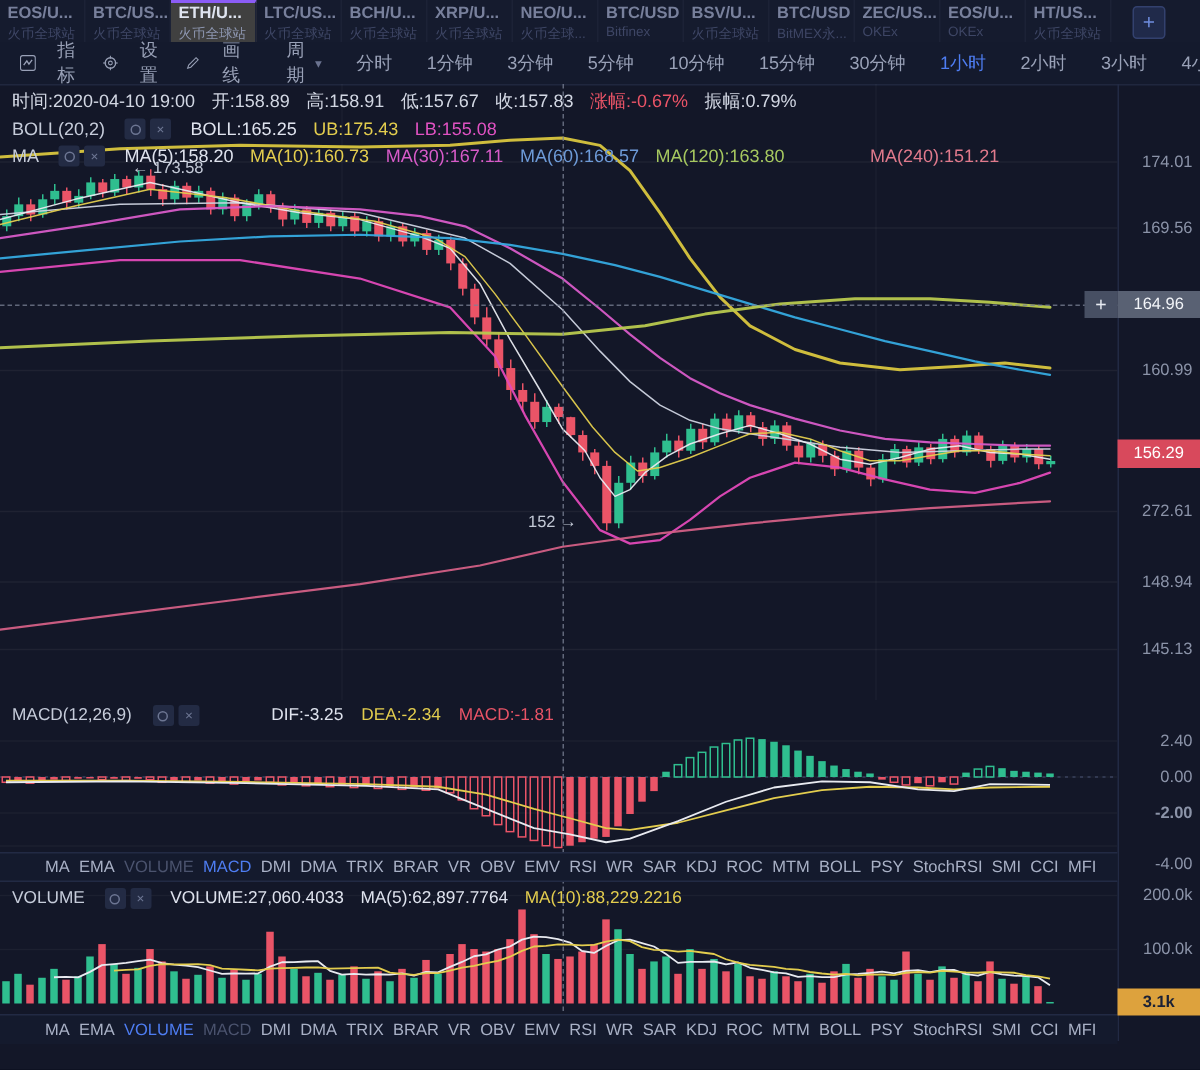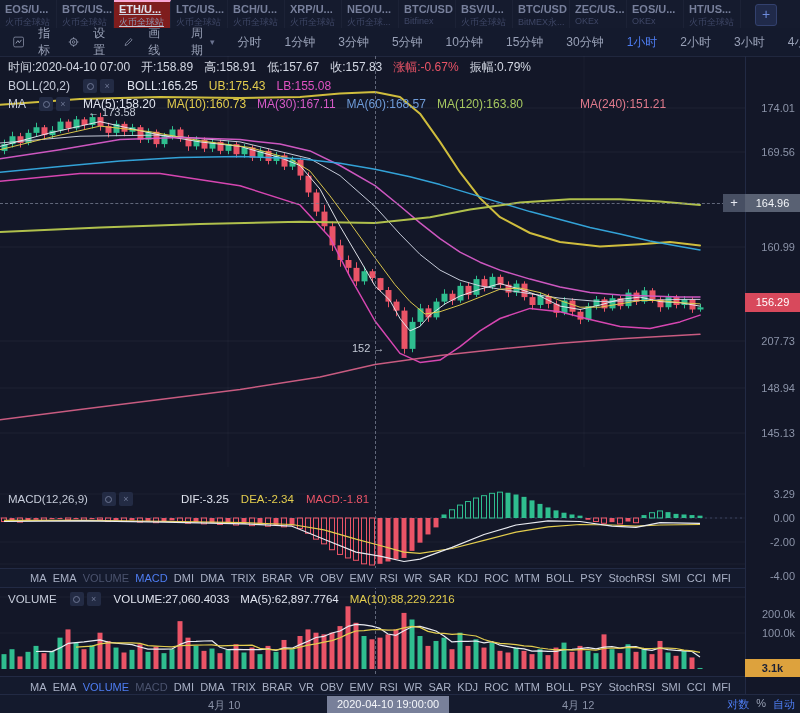--- a/index.html
+++ b/index.html
@@ -4,21 +4,21 @@
 <style>
   html,body{margin:0;padding:0;background:#0c101d;}
   #app{position:relative;width:800px;height:713px;background:#131728;overflow:hidden;
        font-family:"Liberation Sans",sans-serif;color:#c6ccda;-webkit-font-smoothing:antialiased;}
   .abs{position:absolute;}
   
   .tabbar{position:absolute;left:0;top:0;width:800px;height:28px;background:#151b2e;display:flex;border-bottom:1px solid #1e2540;}
   .tab{width:57px;height:28px;box-sizing:border-box;border-right:1px solid #1c2236;padding:3px 5px 0;cursor:pointer;overflow:hidden;}
   .tab .p{font-size:11px;font-weight:700;color:#78809c;white-space:nowrap;}
   .tab .e{font-size:9px;color:#3e4665;white-space:nowrap;margin-top:1px;}
-  .tab.active{background:#7f1d1d;border-top:2px solid #f9a8d4;padding-top:1px;text-decoration:underline;}
+  .tab.active{background:#404040;border-top:2px solid #8b5cf6;padding-top:1px;}
   .tab.active .p{color:#dfe4f0;}
   .tab.active .e{color:#8d96b0;}
   .addtab{width:20px;height:20px;margin:4px 0 0 14px;background:#202a4a;color:#6e8cdd;border:1px solid #33416e;
           border-radius:3px;font-size:14px;line-height:18px;text-align:center;cursor:pointer;}
   
   .toolbar{position:absolute;left:0;top:28px;width:800px;height:28px;background:#141a2d;border-bottom:1px solid #20273e;
            display:flex;align-items:center;font-size:12px;color:#99a1b7;}
   .tool{display:flex;align-items:center;gap:5px;margin-left:13px;cursor:pointer;}
   .vsep{width:1px;height:14px;background:#2a3150;margin:0 6px 0 14px;}
   .iv{margin-left:23px;cursor:pointer;white-space:nowrap;}
@@ -367,21 +367,21 @@
       <polyline points="0,125.2 80,117.4 160,117.4 240,129.7 300,148.9 330,181.5 350,220.9 375,265.0 400,297.4 420,306.4 440,304.1 460,290.6 480,274.9 500,262.5 530,252.4 560,255.7 590,263.6 620,270.4 650,272.6 680,265.9 700,259.1" fill="none" stroke="#e049b8" stroke-width="1.5" stroke-linejoin="round" stroke-linecap="round" opacity="0.95"></polyline>
       <polyline points="0,90.4 50,76.9 100,65.6 130,72.4 160,79.1 200,85.9 240,90.4 280,101.6 300,109.5 320,133.1 340,170.2 360,204.0 375,229.9 390,244.5 400,262.5 410,274.9 420,270.4 430,259.1 445,247.9 460,240.0 480,233.2 500,227.6 520,233.2 540,240.0 560,250.1 580,253.5 600,249.0 620,243.4 640,241.1 660,245.6 680,246.7 700,250.1" fill="none" stroke="#e8eaf0" stroke-width="1" stroke-linejoin="round" stroke-linecap="round" opacity="0.95"></polyline>
       <polyline points="0,93.7 50,81.4 100,70.1 150,75.7 200,84.7 250,91.5 290,102.7 310,115.1 330,139.9 350,166.9 375,201.7 395,228.7 410,245.6 425,258.0 440,255.7 460,249.0 480,241.1 500,233.2 520,232.1 540,236.6 560,244.5 580,251.2 600,251.2 620,247.9 640,244.5 660,244.5 680,246.7 700,247.9" fill="none" stroke="#e3cd4e" stroke-width="1" stroke-linejoin="round" stroke-linecap="round" opacity="0.95"></polyline>
       <polyline points="0,102.7 60,93.7 120,83.6 180,81.4 240,83.6 280,88.1 310,94.9 340,109.5 375,129.7 400,150.0 420,166.9 440,182.6 460,196.1 480,206.2 500,214.1 530,223.1 560,231.0 590,236.6 620,238.9 650,240.0 680,241.1 700,241.1" fill="none" stroke="#d75bc8" stroke-width="1.5" stroke-linejoin="round" stroke-linecap="round" opacity="0.95"></polyline>
       <polyline points="0,116.2 60,110.6 120,105.0 180,101.6 240,100.5 300,102.7 340,107.2 375,113.2 410,120.7 440,128.6 470,137.6 500,146.6 530,155.6 560,163.5 590,171.4 620,178.1 650,184.9 680,190.5 700,193.9" fill="none" stroke="#35aae0" stroke-width="1.5" stroke-linejoin="round" stroke-linecap="round" opacity="0.95"></polyline>
       <polyline points="0,175.9 100,171.4 200,168.0 300,165.7 375,166.9 430,161.2 470,153.4 520,146.6 570,143.2 620,143.2 660,145.5 700,148.9" fill="none" stroke="#b8c94e" stroke-width="2" stroke-linejoin="round" stroke-linecap="round" opacity="0.95"></polyline>
       <polyline points="0,363.7 80,353.6 160,343.5 240,333.4 320,321.0 375,308.5 440,299.6 500,292.9 560,287.2 620,282.7 700,278.2" fill="none" stroke="#d25f85" stroke-width="1.5" stroke-linejoin="round" stroke-linecap="round" opacity="0.95"></polyline>
     </svg>
 
   <div class="lrow" style="top:59px;color:#d2d7e3;">
-    <span>时间:2020-04-10 07:00</span>
+    <span>时间:2020-04-10 19:00</span>
     <span>开:158.89</span>
     <span>高:158.91</span>
     <span>低:157.67</span>
     <span>收:157.83</span>
     <span style="color:#ea5467;">涨幅:-0.67%</span>
     <span>振幅:0.79%</span>
   </div>
   <div class="lrow" style="top:79px;" id="boll-row">
       <span style="color: rgb(198, 204, 218);">BOLL(20,2)</span>
       <span class="lgroup">
@@ -503,21 +503,21 @@
       <rect x="649.5" y="45.7125" width="5" height="5.287500000000001" fill="none" stroke="#2fbe8f"></rect>
       <rect x="657.5" y="43.95" width="5" height="7.049999999999997" fill="none" stroke="#2fbe8f"></rect>
       <rect x="665.5" y="45.125" width="5" height="5.875" fill="#2fbe8f"></rect>
       <rect x="673.5" y="46.8875" width="5" height="4.112499999999997" fill="#2fbe8f"></rect>
       <rect x="681.5" y="47.475" width="5" height="3.5249999999999986" fill="#2fbe8f"></rect>
       <rect x="689.5" y="48.0625" width="5" height="2.9375" fill="#2fbe8f"></rect>
       <rect x="697.5" y="48.65" width="5" height="2.3500000000000014" fill="#2fbe8f"></rect>
       <polyline points="4,53.4 84,53.4 164,54.3 244,55.7 292,57.5 324,62.8 356,72.2 380,78.5 404,85.1 420,86.3 452,81.5 484,73.3 516,65.1 548,59.8 580,57.5 612,58.0 636,59.2 660,58.0 700,57.5" fill="none" stroke="#e3cd4e" stroke-width="1.2" stroke-linejoin="round"></polyline>
       <polyline points="4,54.5 84,53.9 164,55.1 244,56.9 292,59.2 324,72.2 356,85.1 380,89.2 404,94.5 420,92.1 452,80.4 484,67.5 516,58.0 548,53.9 580,54.5 612,59.2 636,60.4 660,55.7 700,56.3" fill="none" stroke="#e8eaf0" stroke-width="1.2" stroke-linejoin="round"></polyline>
     </svg>
-  <div class="lrow" style="top:492px;font-size:11.5px;gap:12px;" id="macd-row">
+  <div class="lrow" style="top:470px;font-size:11.5px;gap:12px;" id="macd-row">
       <span style="color: rgb(198, 204, 218);">MACD(12,26,9)</span>
       <span class="lgroup">
         <span class="mini">
           <span class="c"></span>
         </span>
         <span class="mini">×</span>
       </span>
       <span style="color: rgb(223, 227, 238); padding-left: 34px;">DIF:-3.25</span>
       <span style="color: rgb(227, 205, 78);">DEA:-2.34</span>
       <span style="color: rgb(234, 84, 103);">MACD:-1.81</span>
@@ -679,41 +679,31 @@
       <span>StochRSI</span>
       <span>SMI</span>
       <span>CCI</span>
       <span>MFI</span>
     </div>
 
   <div class="axis-strip" id="axis-strip">
       <div class="axlab" style="top: 52px;">174.01</div>
       <div class="axlab" style="top: 96px;">169.56</div>
       <div class="axlab" style="top: 191px;">160.99</div>
-      <div class="axlab" style="top: 285px;">207.73</div>
+      <div class="axlab" style="top: 285px;">272.61</div>
       <div class="axlab" style="top: 332px;">148.94</div>
       <div class="axlab" style="top: 377px;">145.13</div>
-      <div class="axlab" style="top: 438px;">3.29</div>
+      <div class="axlab" style="top: 438px;">2.40</div>
       <div class="axlab" style="top: 462px;">0.00</div>
-      <div class="axlab" style="top: 486px;">-2.00</div>
+      <div class="axlab" style="top: 486px; font-weight: bold;">-2.00</div>
       <div class="axlab" style="top: 508px; margin-top: 12px;">-4.00</div>
-      <div class="axlab" style="top: 558px; margin-left: 23px;">200.0k</div>
+      <div class="axlab" style="top: 541px; margin-left: 23px;">200.0k</div>
       <div class="axlab" style="top: 577px;">100.0k</div>
     </div>
 
   <div class="ch-v" style="left:375px;"></div>
   <div class="ch-h" style="top:203px;"></div>
   <div class="ch-plus" style="left:723px;top:194px;">+</div>
   <div class="ch-price" style="top:194px;">164.96</div>
   <div class="badge-red" style="top:293px;">156.29</div>
   <div class="badge-vol" style="top:659px;">3.1k</div>
 
-  <div class="timebar">
-    <span class="abs" style="left:208px;top:3px;">4月 10</span>
-    <div class="tbadge" style="left:327px;">2020-04-10 19:00:00</div>
-    <span class="abs" style="left:562px;top:3px;">4月 12</span>
-    <div class="scales">
-      <span class="on">对数</span>
-      <span class="off">%</span>
-      <span class="on">自动</span>
-    </div>
-  </div>
 </div>
 
 </body></html>

